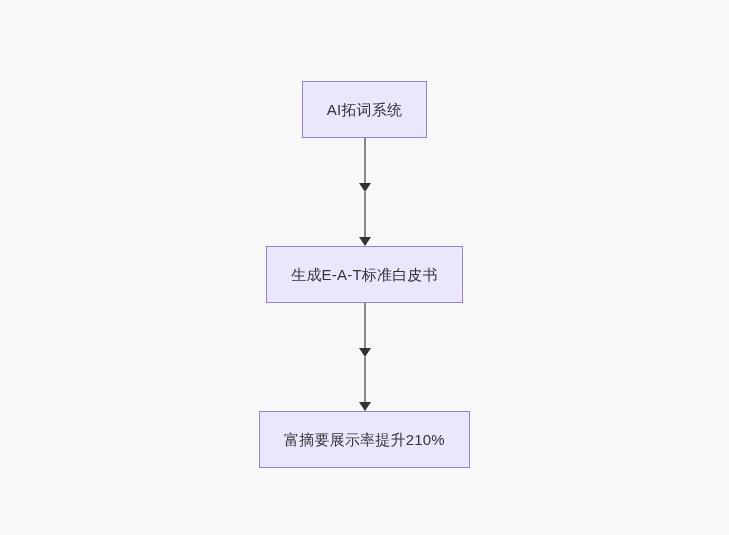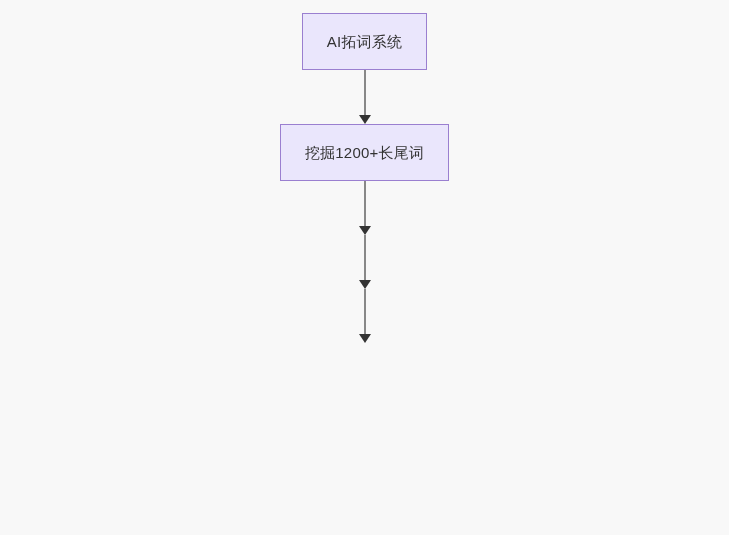--- a/index.html
+++ b/index.html
@@ -24,20 +24,21 @@
 
   .flow-column {
     position: absolute;
     left: 0;
     top: 0;
     width: 729px;
     height: 535px;
     display: flex;
     flex-direction: column;
     align-items: center;
+    justify-content: center;
   }
 
   .node {
     box-sizing: border-box;
     background: #eae6fc;
     border: 1.6px solid #9a7fd0;
     border-radius: 0;
     color: #333333;
     font-size: 15px;
     line-height: 1;
@@ -93,36 +94,39 @@
 
     <div class="node">
       <span class="node-label">AI拓词系统</span>
     </div>
 
     <div class="connector gap">
       <div class="line"></div>
       <div class="arrowhead"></div>
     </div>
 
+
+    <div class="connector gap">
+      <div class="line"></div>
+      <div class="arrowhead"></div>
+    </div>
+
     <div class="node">
-      <span class="node-label">挖掘1200+长尾词</span>
+      <span class="node-label">生成E-A-T标准白皮书</span>
     </div>
 
     <div class="connector gap">
       <div class="line"></div>
       <div class="arrowhead"></div>
     </div>
 
 
     <div class="connector gap">
       <div class="line"></div>
       <div class="arrowhead"></div>
     </div>
 
-
-    <div class="connector gap">
-      <div class="line"></div>
-      <div class="arrowhead"></div>
+    <div class="node">
+      <span class="node-label">富摘要展示率提升210%</span>
     </div>
-
 
   </div>
 </div>
 
 </body></html>

